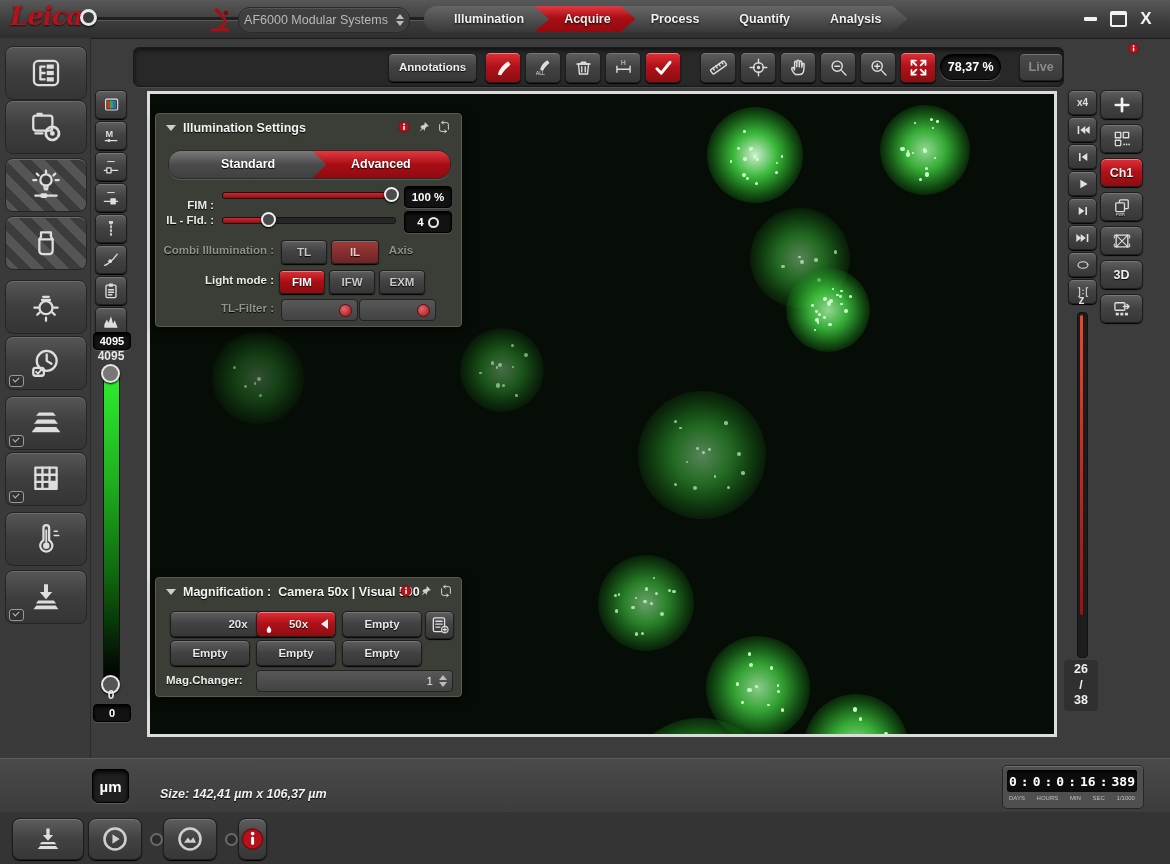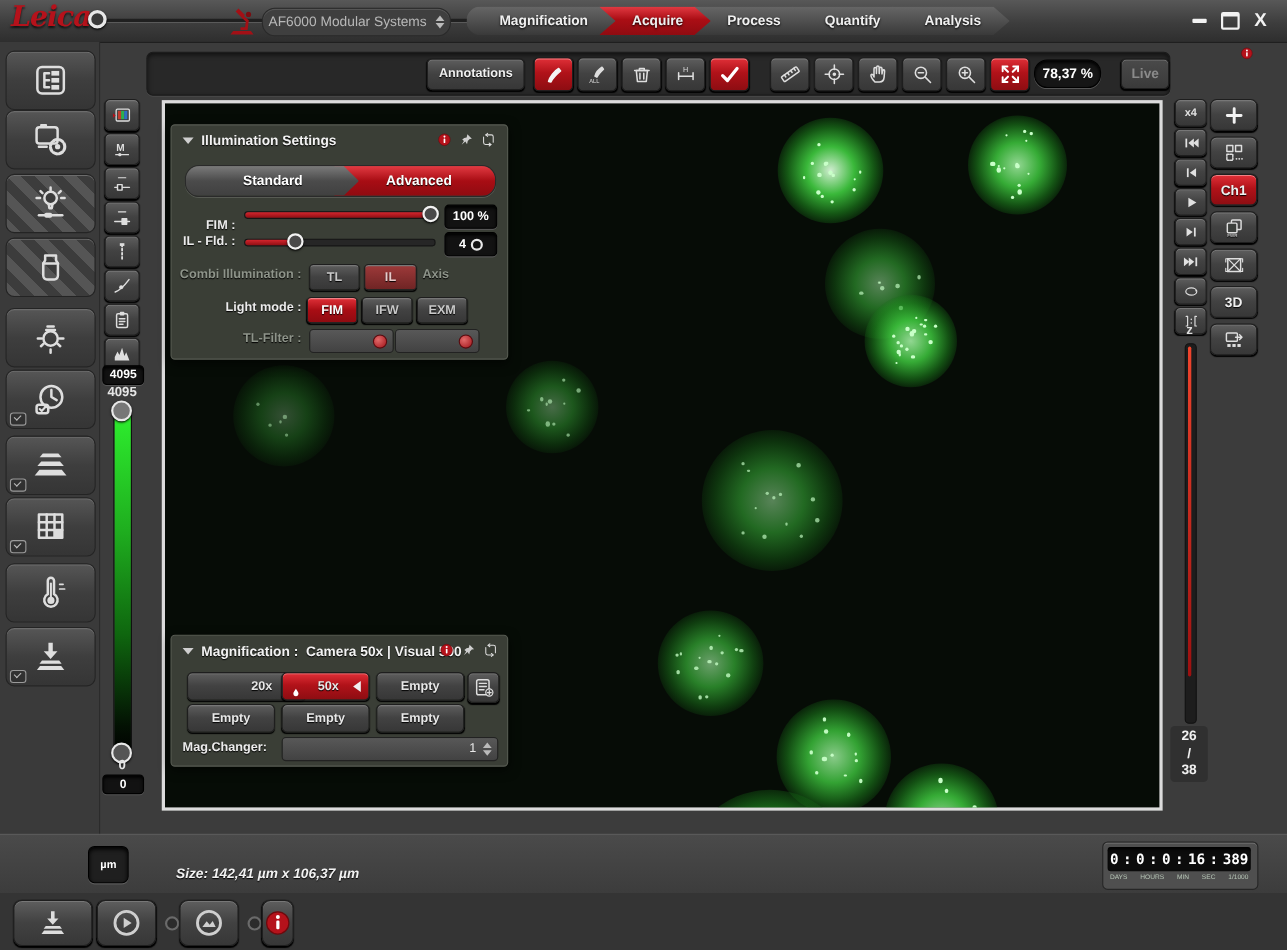--- a/index.html
+++ b/index.html
@@ -148,22 +148,22 @@
   #z-pos{position:absolute;left:1064px;top:660px;width:34px;text-align:center;font-size:12.5px;
     font-weight:bold;color:#f0f0f0;line-height:1.25;background:#303030;border-radius:4px;padding:2px 0;}
   
   #rightcol{position:absolute;left:1100px;top:90px;width:44px;}
   .rc-btn{width:41px;height:27px;margin-bottom:5px;border-radius:6px;font-size:12.5px;font-weight:bold;
     color:#f0f0f0;text-shadow:0 1px 1px #000;}
   .rc-btn svg{width:20px;height:20px;}
   
   #statusbar{position:absolute;left:0;top:758px;width:1170px;height:54px;
     background:linear-gradient(#4a4a4a,#3c3c3c);border-top:1px solid #5d5d5d;border-bottom:1px solid #242424;}
-  #unit-btn{position:absolute;left:80px;top:10px;width:35px;height:32px;border-radius:6px;
-    font-size:10px;font-weight:bold;color:#fff;background:#1f1f1f;
+  #unit-btn{position:absolute;left:92px;top:10px;width:35px;height:32px;border-radius:6px;
+    font-size:15px;font-weight:bold;color:#fff;background:#1f1f1f;
     box-shadow:inset 0 2px 4px #000,0 1px 0 #5a5a5a;border:1px solid #000;}
   #file-info{position:absolute;left:160px;top:7px;font-size:12.5px;font-weight:bold;color:#f2f2f2;
     text-shadow:0 1px 1px #000;}
   #size-info{position:absolute;left:160px;top:28px;font-size:12.5px;font-weight:bold;color:#f2f2f2;
     text-shadow:0 1px 1px #000;font-style:italic;}
   #timer{position:absolute;left:1002px;top:6px;width:140px;height:42px;background:#4f4f4f;
     border:1px solid #262626;border-radius:5px;box-shadow:inset 0 1px 0 #6e6e6e;}
   #timer-display{position:absolute;left:4px;top:4px;width:130px;height:22px;background:#0c0c0c;
     border-radius:3px;display:flex;align-items:center;justify-content:center;gap:4px;
     font-family:"DejaVu Sans Mono",monospace;font-size:13px;font-weight:bold;color:#fff;
@@ -196,21 +196,21 @@
         </svg>
       </div>
     <div id="system-selector">
       <span>AF6000 Modular Systems</span>
       <span class="spinner">
           <i class="up"></i>
           <i class="dn"></i>
         </span>
     </div>
     <div id="tabs">
-        <div class="tab">Magnification</div>
+        <div class="tab">Illumination</div>
         <div class="tab active">Acquire</div>
         <div class="tab">Process</div>
         <div class="tab">Quantify</div>
         <div class="tab">Analysis</div>
       </div>
     <div class="winbtn" id="win-min">
         <b></b>
       </div>
     <div class="winbtn" id="win-max">
         <b></b>
@@ -636,21 +636,21 @@
       <div class="fill" style="width:27%"></div>
         <div class="knob" style="left:22%"></div>
     </div>
     <div class="small-valbox valbox" style="left:248px;top:97px">
       <span>4</span>
         <span class="ring"></span>
     </div>
     <div class="row-label dim" style="left:0;top:130px;width:118px">Combi Illumination :</div>
     <div class="mini-btn btn" style="left:125px;top:126px;width:44px">TL</div>
     <div class="mini-btn btn darkred" style="left:175px;top:126px;width:46px">IL</div>
-    <div class="row-label dim" style="left:228px;top:130px;width:34px;text-align:left">Axis</div>
+    <div class="row-label dim" style="left:228px;top:130px;width:34px;text-align:center">Axis</div>
     <div class="row-label" style="left:0;top:160px;width:118px">Light mode :</div>
     <span id="light-modes"></span>
     <div class="row-label dim" style="left:0;top:188px;width:118px">TL-Filter :</div>
     <div class="drop-sel" style="left:125px;top:185px;width:70px">
         <span class="red-dot"></span>
       </div>
     <div class="drop-sel" style="left:203px;top:185px;width:70px">
         <span class="red-dot"></span>
       </div>
   <div class="mini-btn btn red" style="left: 123px; top: 156px; width: 44px;">FIM</div><div class="mini-btn btn" style="left: 173px; top: 156px; width: 44px;">IFW</div><div class="mini-btn btn" style="left: 223px; top: 156px; width: 44px;">EXM</div></div>

